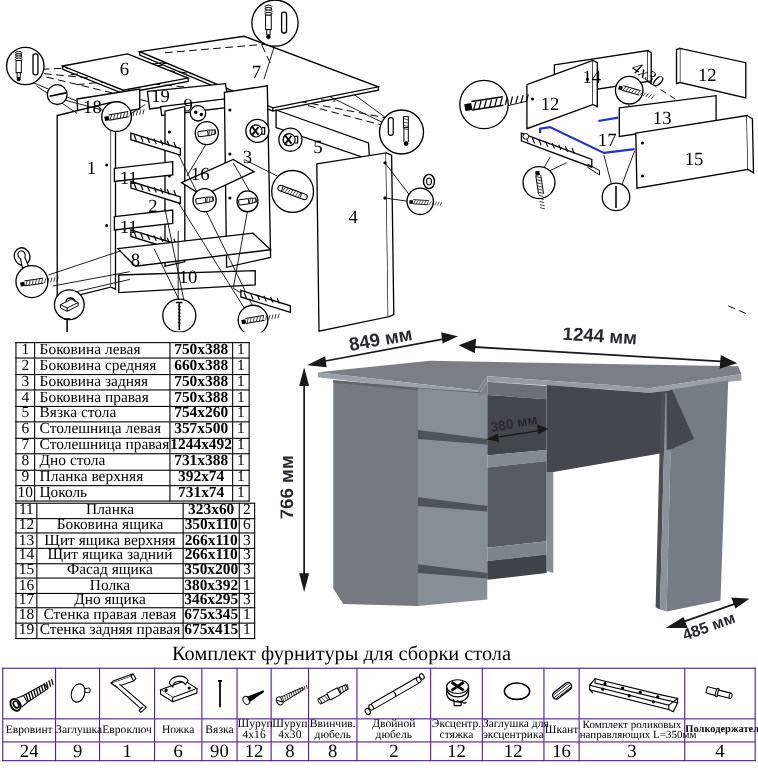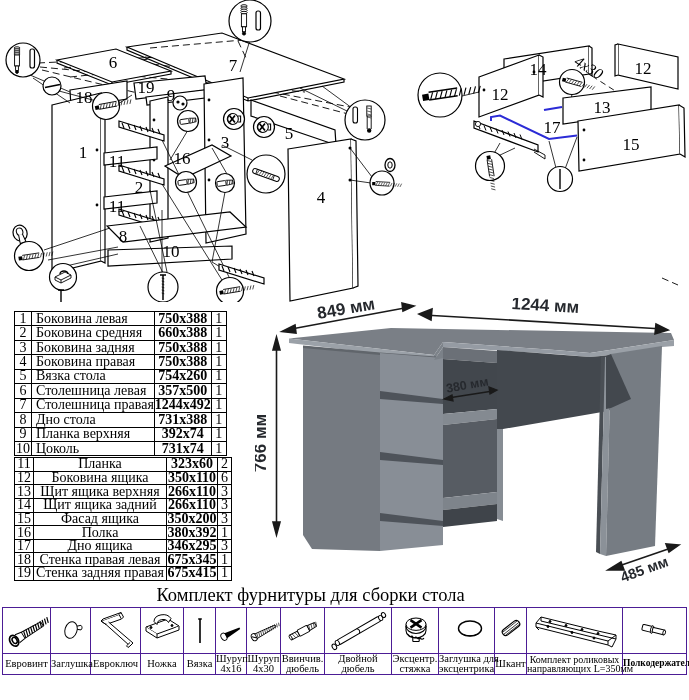--- a/index.html
+++ b/index.html
@@ -687,16 +687,32 @@
 <td class="hname">Шуруп<br>4х16</td>
 <td class="hname">Шуруп<br>4х30</td>
 <td class="hname">Ввинчив.<br>дюбель</td>
 <td class="hname">Двойной<br>дюбель</td>
 <td class="hname">Эксцентр.<br>стяжка</td>
 <td class="hname">Заглушка для<br>эксцентрика</td>
 <td class="hname">Шкант</td>
 <td class="hname sm">Комплект роликовых<br>направляющих L=350мм</td>
 <td class="hname sm2">Полкодержатель</td>
 </tr>
+<tr style="height:16px">
+<td class="hnum">24</td>
+          <td class="hnum">9</td>
+          <td class="hnum">1</td>
+          <td class="hnum">6</td>
+<td class="hnum">90</td>
+          <td class="hnum">12</td>
+          <td class="hnum">8</td>
+          <td class="hnum">8</td>
+<td class="hnum">2</td>
+          <td class="hnum">12</td>
+          <td class="hnum">12</td>
+          <td class="hnum">16</td>
+<td class="hnum">3</td>
+          <td class="hnum">4</td>
+</tr>
 </tbody>
     </table>
 
 </div>
 
 </body></html>

